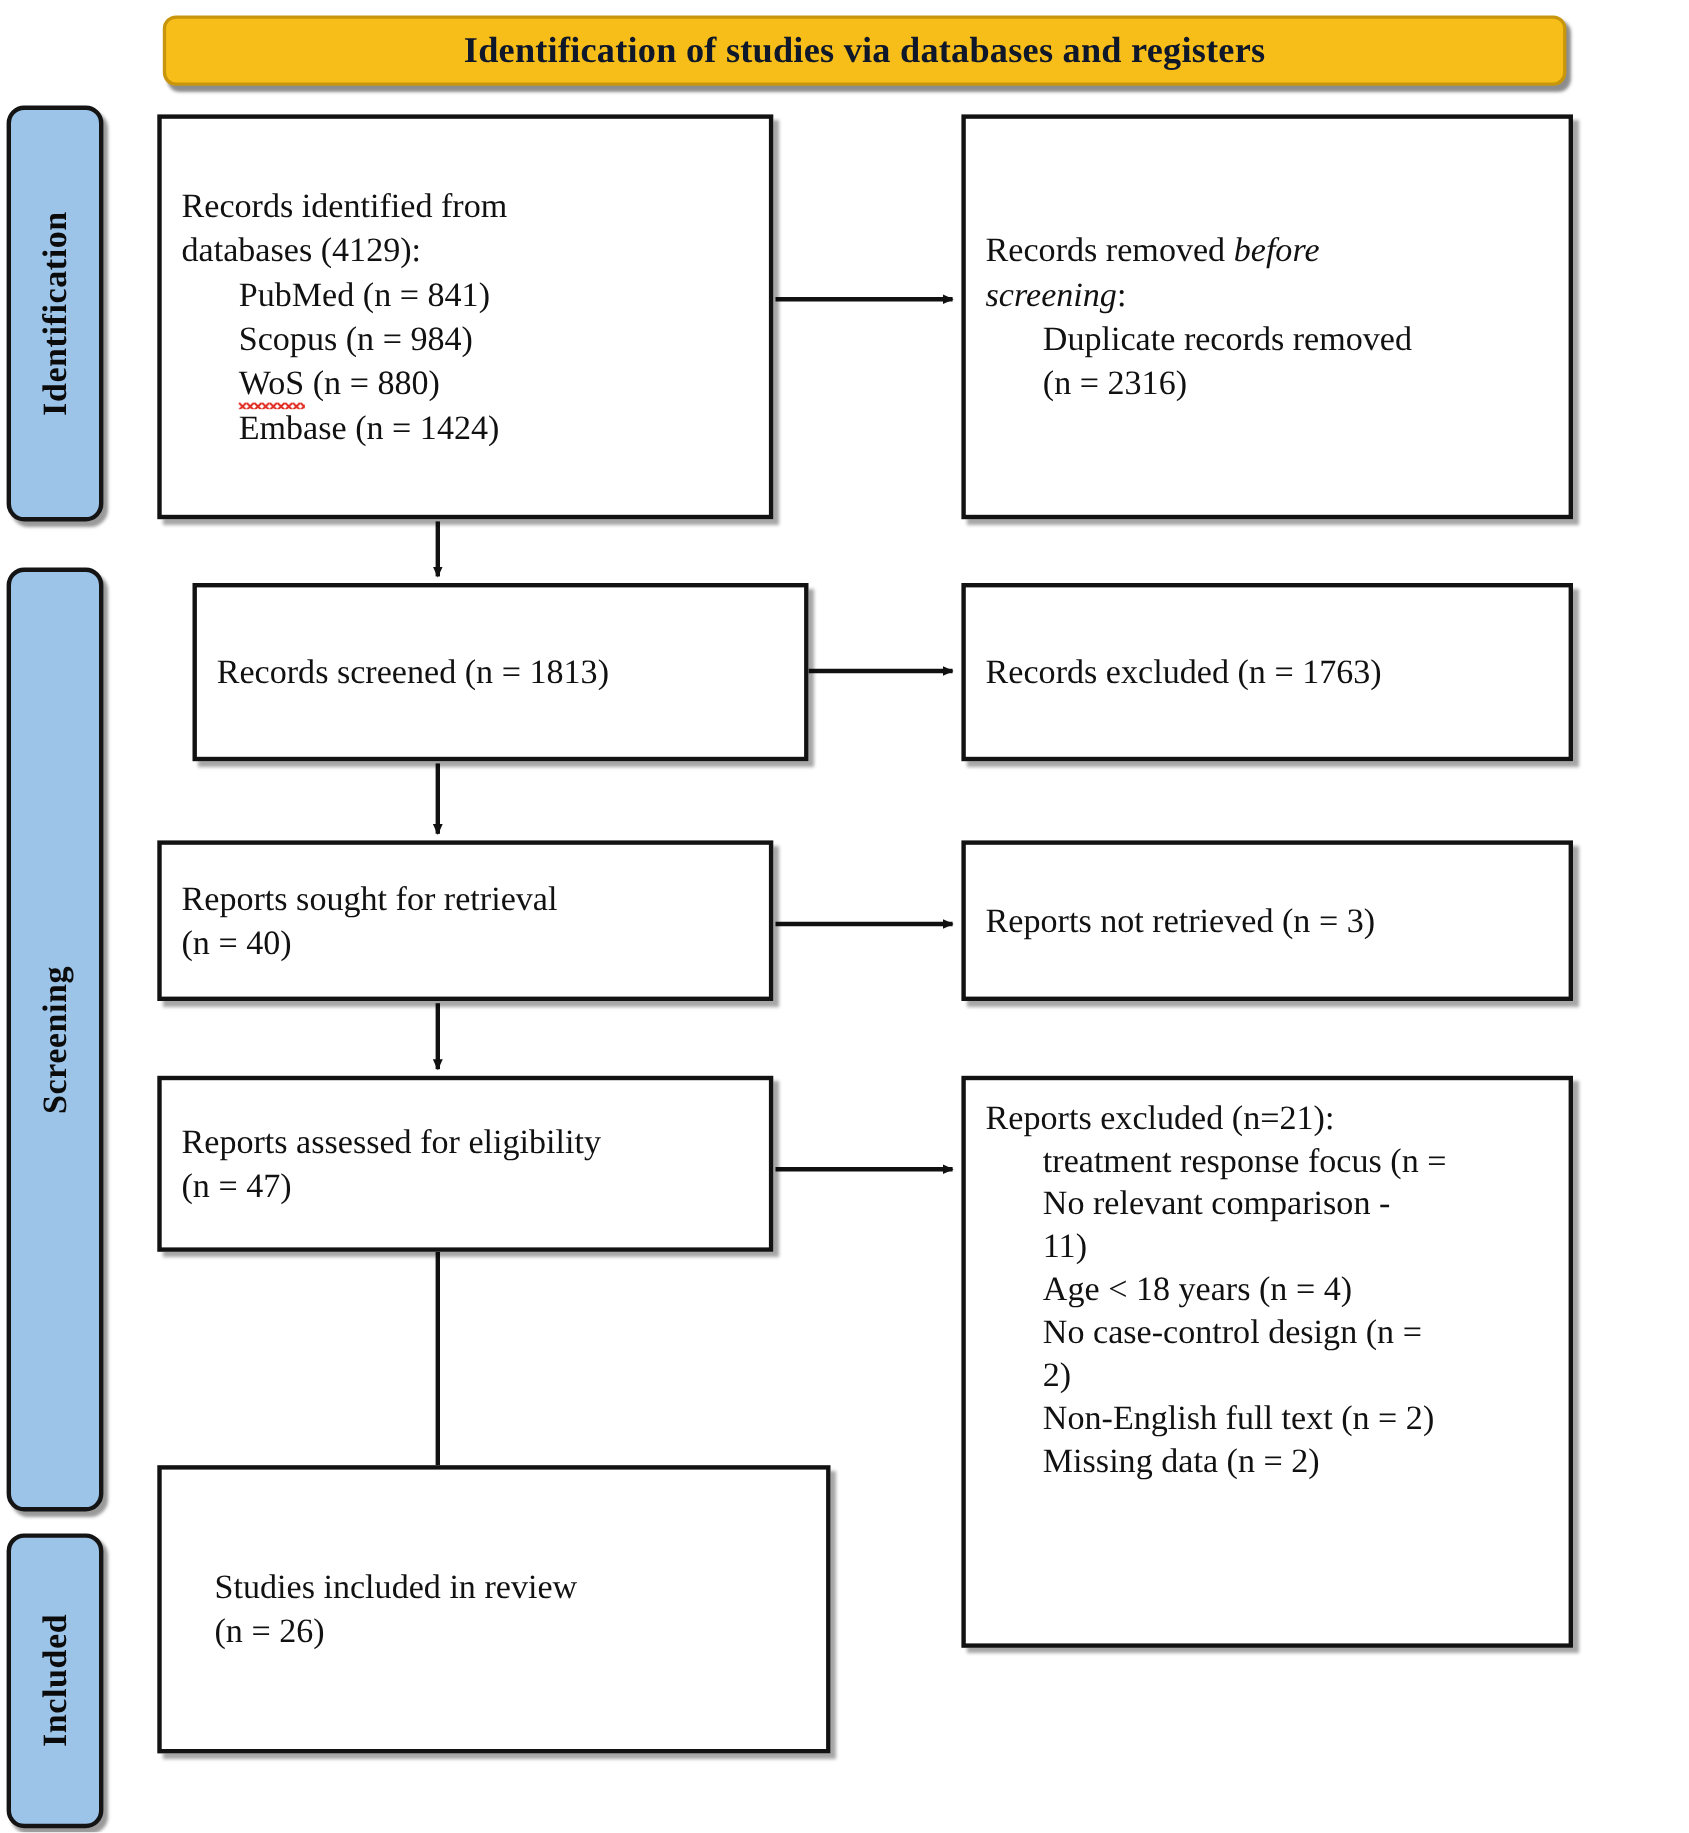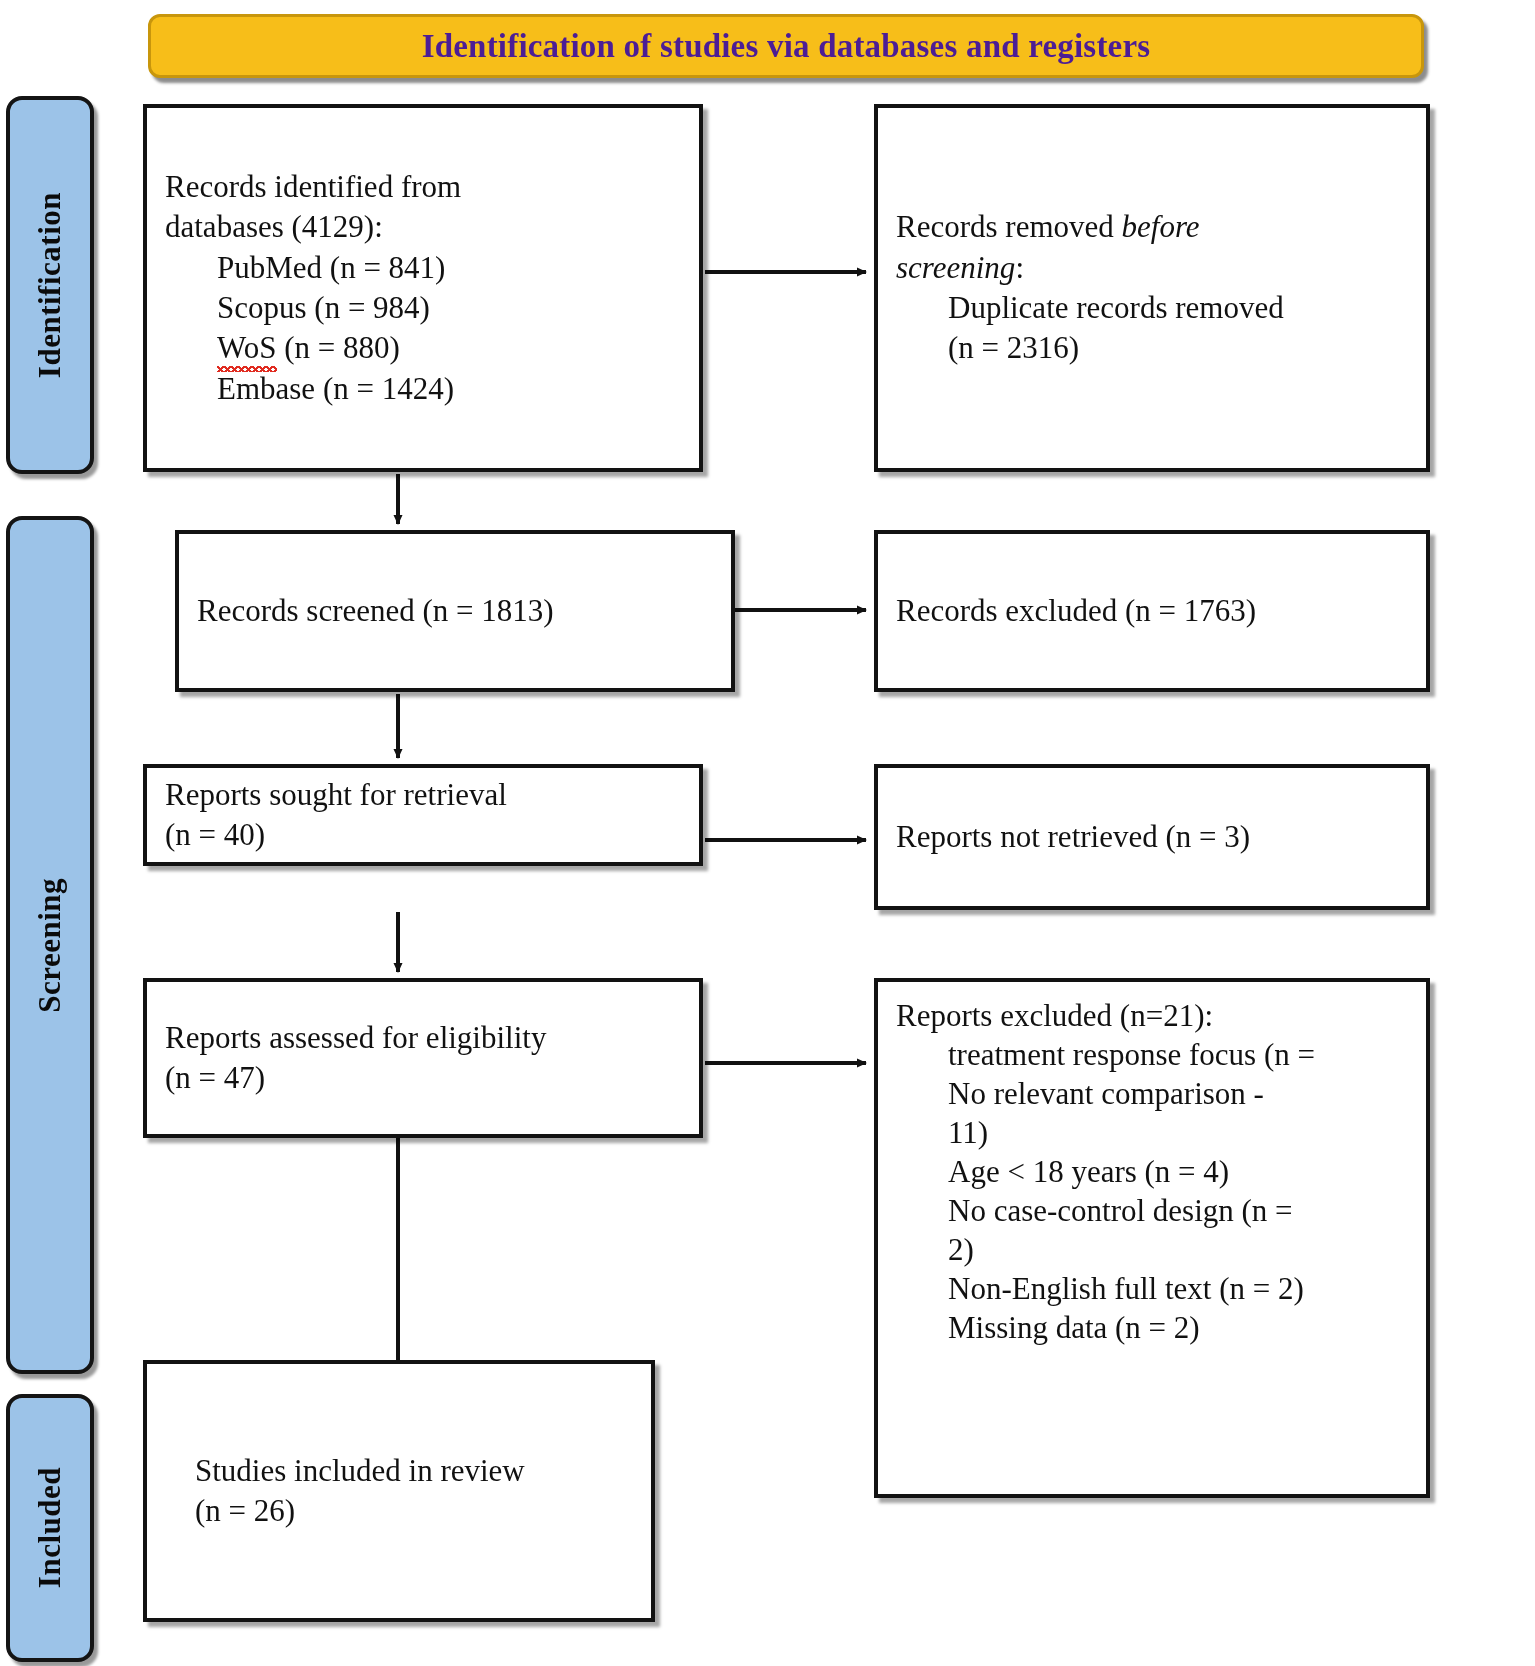--- a/index.html
+++ b/index.html
@@ -28,21 +28,21 @@
     border-radius: 12px;
     box-shadow: 4px 5px 3px rgba(0,0,0,0.45);
     display: flex;
     align-items: center;
     justify-content: center;
     box-sizing: border-box;
   }
   .header-banner-text {
     font-size: 33px;
     font-weight: bold;
-    color: #4c1d95;
+    color: #0f172a;
     letter-spacing: 0.2px;
     white-space: nowrap;
   }
 
   
   .stage {
     position: absolute;
     background: #9CC3E8;
     border: 4px solid #141414;
     border-radius: 16px;
@@ -103,25 +103,25 @@
       linear-gradient(-45deg, transparent 40%, #e02b20 40%, #e02b20 60%, transparent 60%);
     background-size: 7px 7px;
     background-repeat: repeat-x;
   }
 
   
   #box-identified      { left: 143px;  top: 104px;  width: 560px; height: 368px; }
   #box-removed         { left: 874px;  top: 104px;  width: 556px; height: 368px; }
   #box-screened        { left: 143px;  top: 530px;  width: 560px; height: 162px; margin-left: 32px; }
   #box-excluded        { left: 874px;  top: 530px;  width: 556px; height: 162px; }
-  #box-sought          { left: 143px;  top: 764px;  width: 560px; height: 102px; }
+  #box-sought          { left: 143px;  top: 764px;  width: 560px; height: 146px; }
   #box-not-retrieved   { left: 874px;  top: 764px;  width: 556px; height: 146px; }
   #box-assessed        { left: 143px;  top: 978px;  width: 560px; height: 160px; }
   #box-reports-excl    { left: 874px;  top: 978px;  width: 556px; height: 520px; }
-  #box-included        { left: 143px;  top: 1360px; width: 512px; height: 262px; padding-left: 48px; }
+  #box-included        { left: 143px;  top: 1332px; width: 612px; height: 262px; padding-left: 48px; }
 
   #box-identified .line,
   #box-removed .line { line-height: 1.30; }
 
   #box-reports-excl { justify-content: flex-start; }
   #box-reports-excl .line { line-height: 1.26; }
 
   #box-screened, #box-excluded, #box-not-retrieved { justify-content: center; }
 
   

